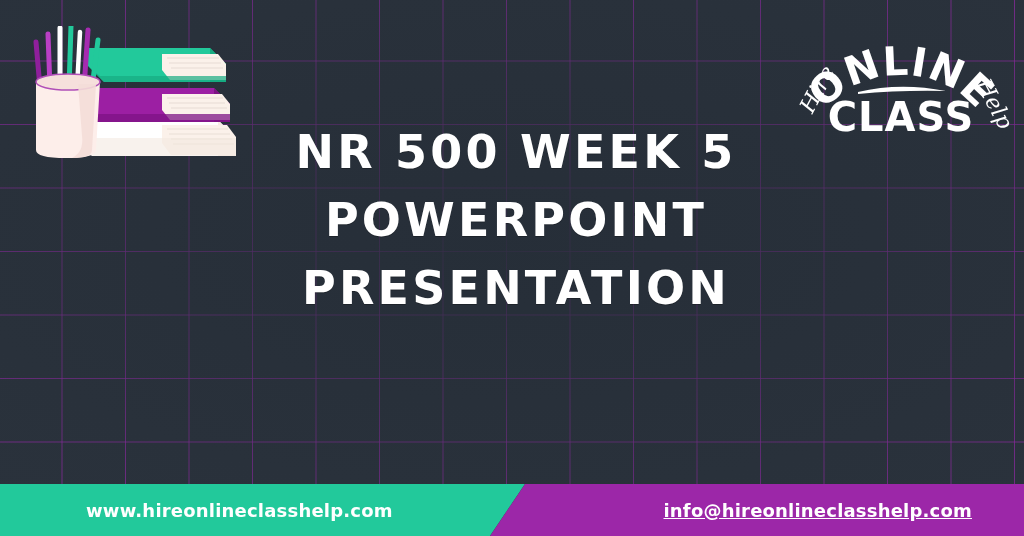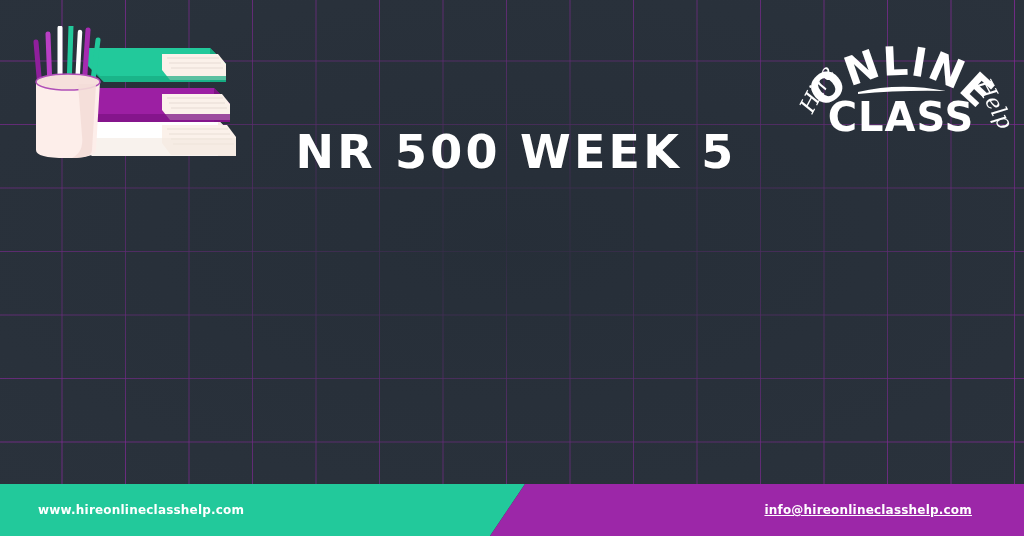--- a/index.html
+++ b/index.html
@@ -76,23 +76,24 @@
     background:#9c27a8;
     clip-path:polygon(525px 0, 1024px 0, 1024px 100%, 490px 100%);
   }
   .footer-text {
     position:absolute;
     top:0; height:52px;
     display:flex; align-items:center;
     color:#ffffff;
     font-family:"DejaVu Sans", sans-serif;
     font-weight:700;
-    font-size:12px;
+    font-size:18px;
     letter-spacing:0.2px;
     white-space:nowrap;
+    margin-left:48px;
   }
   .footer-website { left:38px; }
   .footer-email   { right:52px;text-decoration:underline; }
 </style>
 </head>
 <body>
 
 <div class="banner">
 
   <div class="grid-overlay"></div>
@@ -163,20 +164,22 @@
       <path d="M62 74 Q104 64 150 73 Q104 72 62 76 Z" fill="#ffffff"></path>
 
       <text x="105" y="113" text-anchor="middle" font-family="DejaVu Sans, sans-serif" font-weight="bold" font-size="40" fill="#ffffff" letter-spacing="1">CLASS</text>
 
       <text x="172" y="78" font-family="DejaVu Serif, serif" font-style="italic" font-size="22" fill="#ffffff" transform="rotate(62 186 78)">Help</text>
     </svg>
   </div>
 
   <div class="title-block">
     <div class="title-line">NR 500 WEEK 5</div>
+    <div class="title-line">POWERPOINT</div>
+    <div class="title-line">PRESENTATION</div>
   </div>
 
   <div class="footer">
     <div class="footer-teal"></div>
     <div class="footer-purple"></div>
     <div class="footer-text footer-website">www.hireonlineclasshelp.com</div>
     <div class="footer-text footer-email">info@hireonlineclasshelp.com</div>
   </div>
 
 </div>

